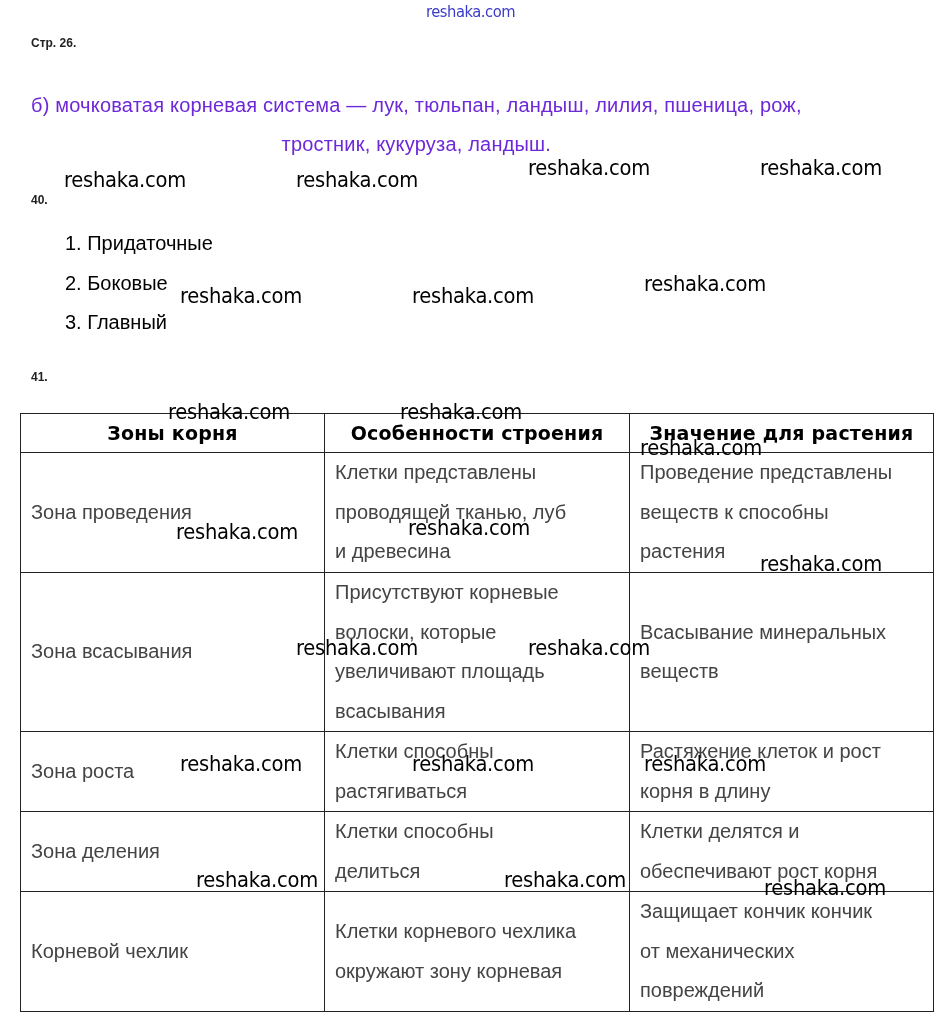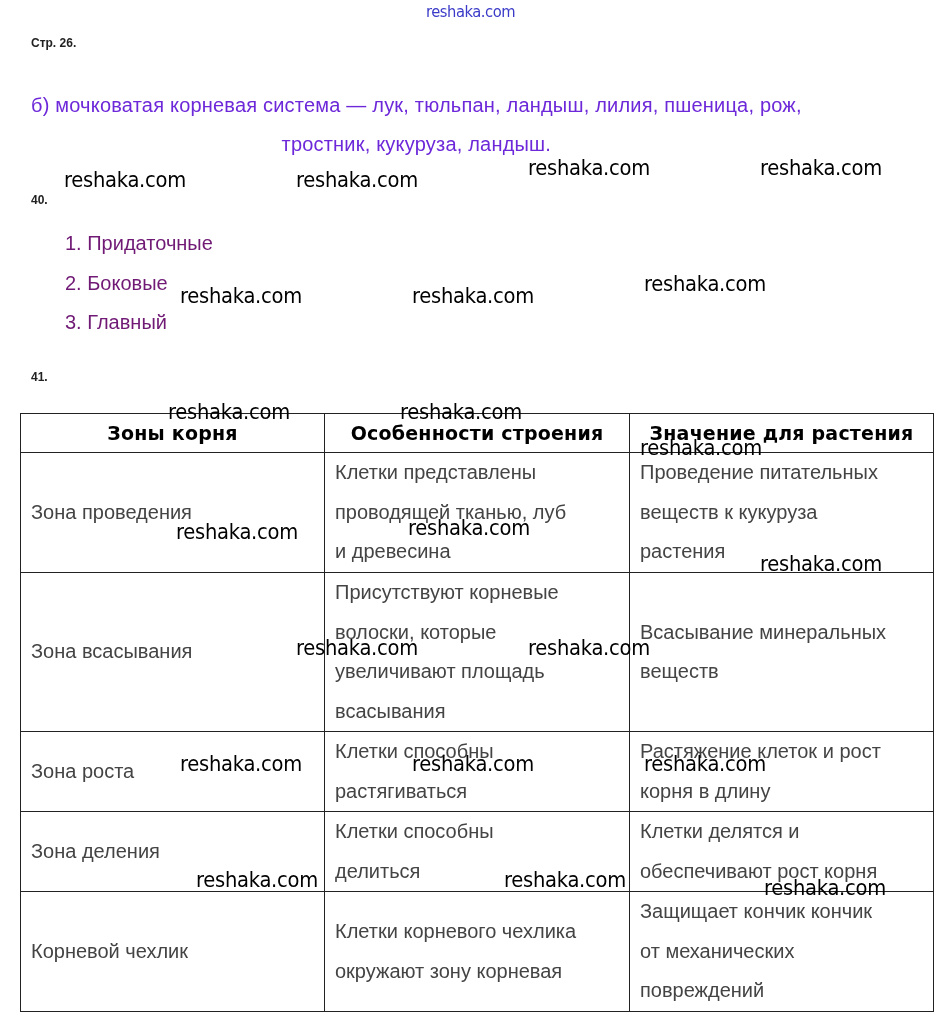--- a/index.html
+++ b/index.html
@@ -3,21 +3,21 @@
 <meta charset="utf-8">
 <style>
   html, body { margin:0; padding:0; background:#ffffff; }
   body { width:947px; height:1027px; position:relative; overflow:hidden;
          font-family:"Liberation Sans", sans-serif; color:#333333; }
   .abs { position:absolute; }
   .top-wm { left:426px; top:2px; font-size:16px; color:#3b3bc8; letter-spacing:-0.5px;
             font-family:"DejaVu Sans", sans-serif; transform:scaleX(0.92); transform-origin:left; }
   .heading { font-weight:bold; color:#222; font-size:12px; }
   .para { font-size:20px; color:#6d28d9; line-height:39px; letter-spacing:0.2px;text-align:center; }
-  .list-item { font-size:20px; color:#701a75; }
+  .list-item { font-size:20px; color:#000000; }
   .wm { font-family:"DejaVu Sans", sans-serif; font-size:21px; color:#000; letter-spacing:-0.3px;
         transform:scaleX(0.93); transform-origin:left; white-space:nowrap; z-index:5; }
   table.zones { position:absolute; left:20px; top:413px; border-collapse:collapse; table-layout:fixed; }
   table.zones th, table.zones td { border:1.5px solid #222; padding:0 10px; vertical-align:middle; }
   table.zones th { font-family:"DejaVu Sans", sans-serif; font-weight:bold; font-size:19px; color:#000000;
                    height:38px; text-align:center; letter-spacing:0.2px; }
   table.zones td { font-size:20px; color:#444; line-height:39.5px; vertical-align:top;margin-top:12px; }
   table.zones td.c0 { vertical-align:middle; }
   td .cell-txt { display:block; }
 </style>
@@ -55,22 +55,22 @@
   </thead>
   <tbody>
     <tr style="height:120px;">
       <td class="c0">Зона проведения</td>
       <td>
         <span class="cell-txt">Клетки представлены</span>
         <span class="cell-txt">проводящей тканью, луб</span>
         <span class="cell-txt">и древесина</span>
       </td>
       <td>
-        <span class="cell-txt">Проведение питательных</span>
-        <span class="cell-txt">веществ к кукуруза</span>
+        <span class="cell-txt">Проведение представлены</span>
+        <span class="cell-txt">веществ к способны</span>
         <span class="cell-txt">растения</span>
       </td>
     </tr>
     <tr style="height:159px;">
       <td class="c0">Зона всасывания</td>
       <td>
         <span class="cell-txt">Присутствуют корневые</span>
         <span class="cell-txt">волоски, которые</span>
         <span class="cell-txt">увеличивают площадь</span>
         <span class="cell-txt">всасывания</span>

